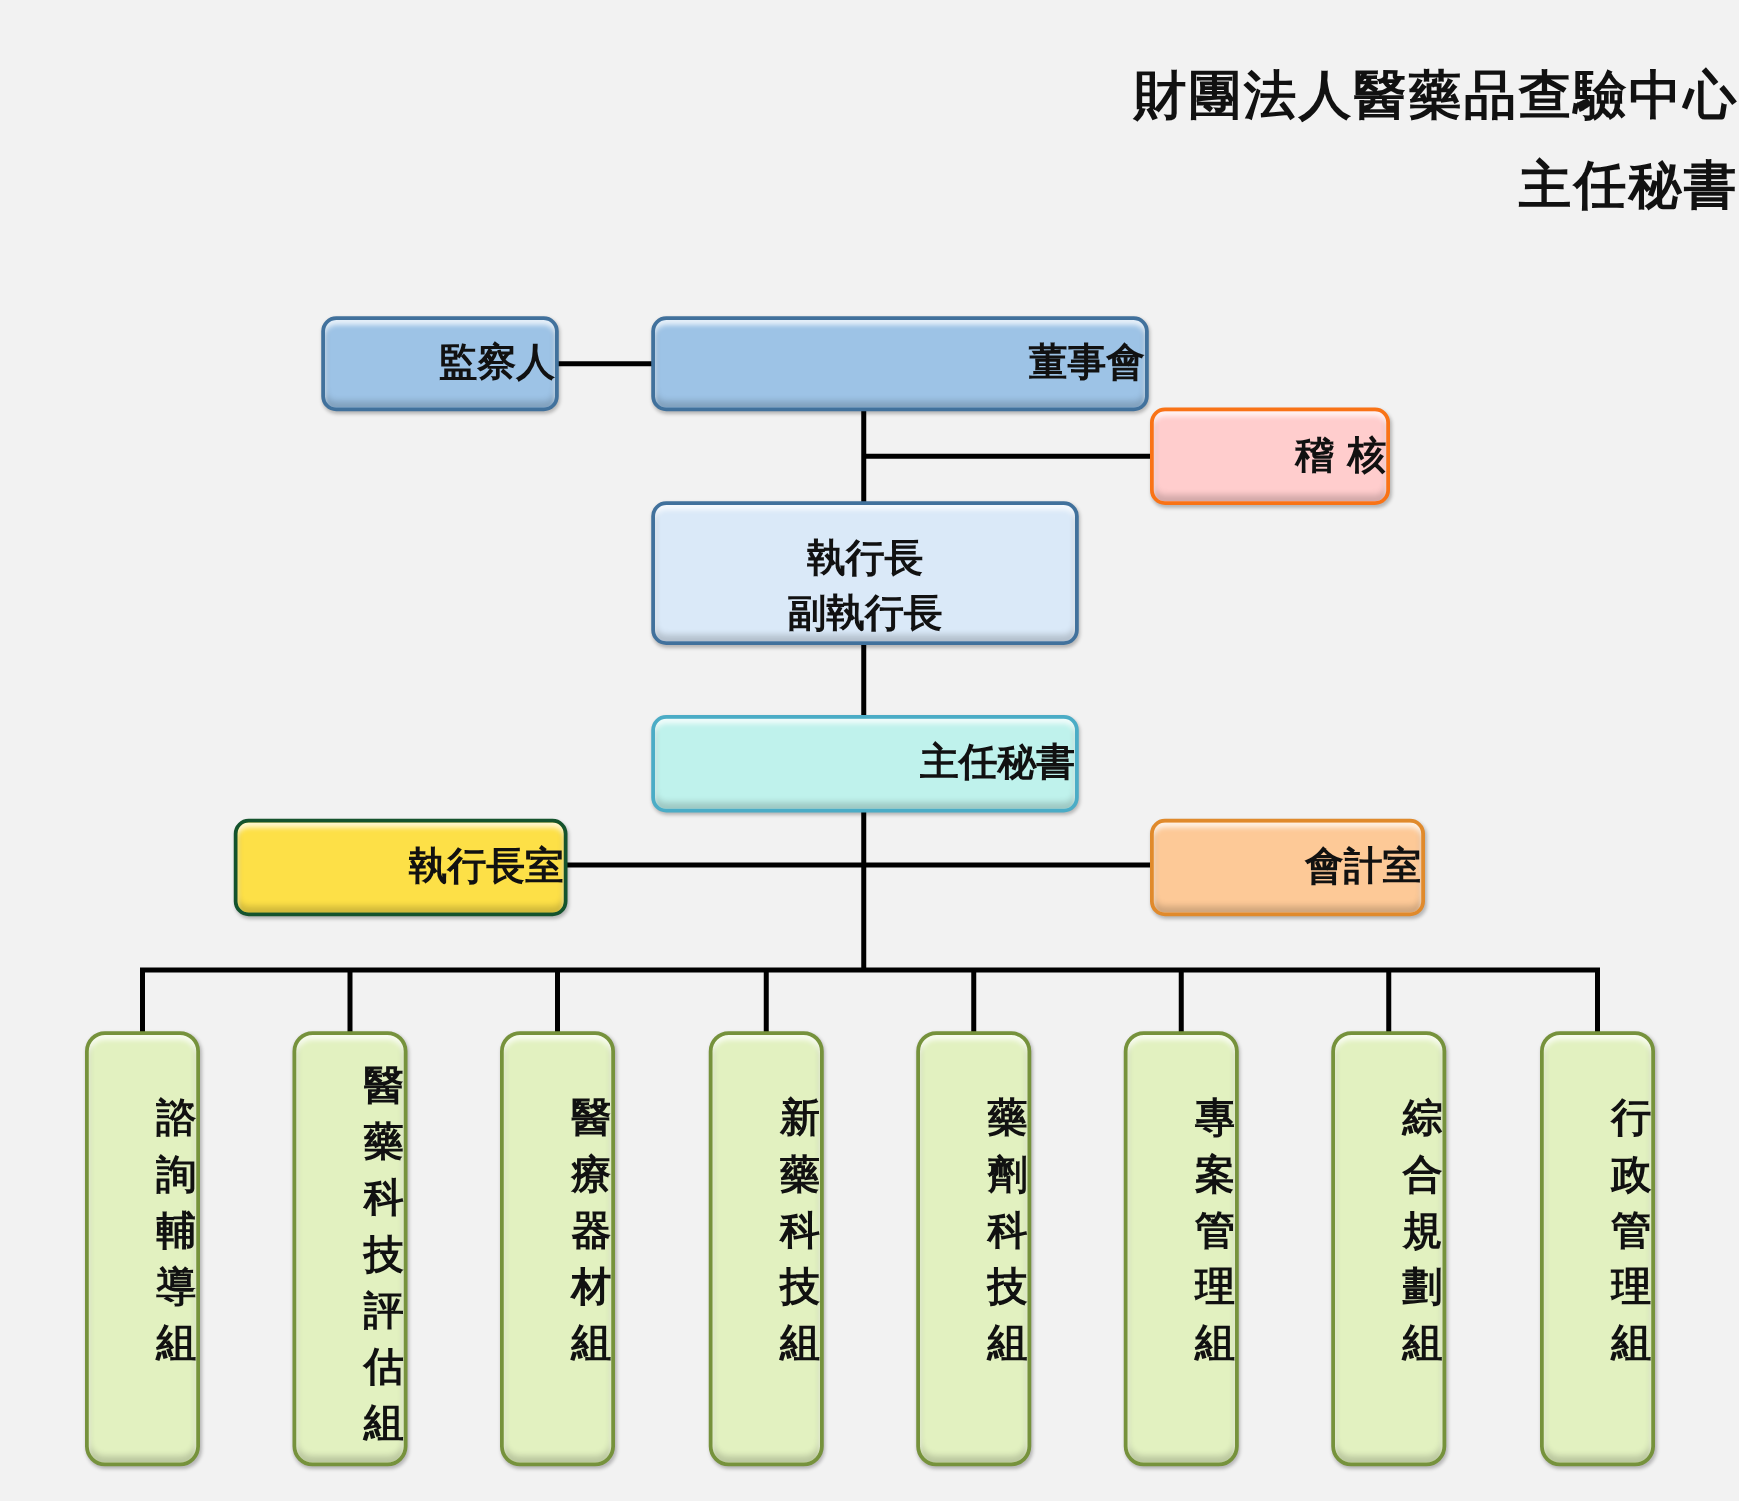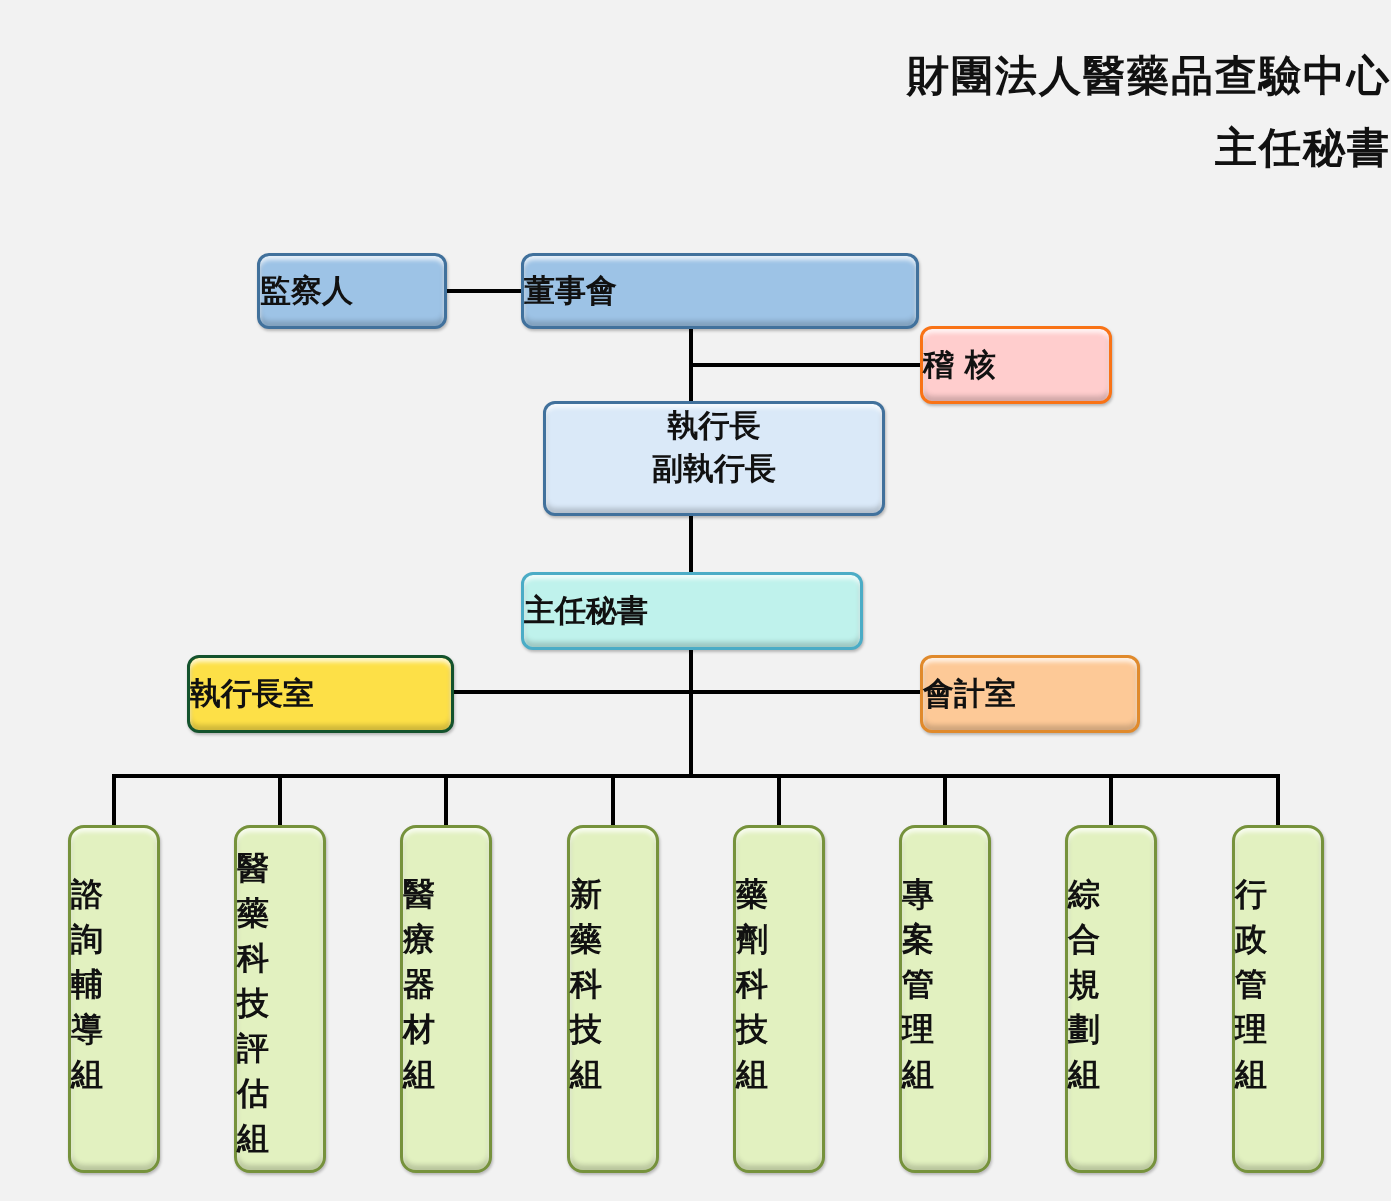--- a/index.html
+++ b/index.html
@@ -2,21 +2,21 @@
 <html><head>
 <meta charset="utf-8">
 <style>
   html, body { margin:0; padding:0; }
   body { width:1391px; height:1201px; background:#f2f2f2; position:relative; overflow:hidden;
          font-family:"DejaVu Sans", "Liberation Sans", sans-serif; }
   .title { position:absolute; left:0; width:1391px; text-align:right; font-weight:bold; color:#111; letter-spacing:2px; }
   #t1 { top:48px; font-size:42px; }
   #t2 { top:120px; font-size:42px; }
   .line { position:absolute; background:#000; }
-  .box { position:absolute; box-sizing:border-box; border-radius:12px; display:flex; align-items:center; justify-content:flex-start;
+  .box { position:absolute; box-sizing:border-box; border-radius:12px; display:flex; align-items:center; justify-content:flex-end;
          font-weight:bold; color:#111; font-size:31px; text-align:center; line-height:1.4;
          box-shadow: inset 0 4px 4px rgba(255,255,255,0.75), inset 0 -5px 5px rgba(0,0,0,0.18), 1px 2px 3px rgba(0,0,0,0.25); }
   .blue { background:#9dc3e6; border:3px solid #41719c; }
   .lblue { background:#dae9f8; border:3px solid #41719c; }
   .pink { background:#ffcdcd; border:3px solid #f97316; }
   .teal { background:#bff2ec; border:3px solid #4bacc6; }
   .purple { background:#fde047; border:3px solid #14532d; }
   .orange { background:#fdc997; border:3px solid #e08a2c; }
   .green { background:#e2f1c0; border:3px solid #76923c; border-radius:16px; align-items:flex-start; }
   .vtext { display:flex; flex-direction:column; align-items:center; font-size:32px; line-height:45px; }
@@ -45,21 +45,21 @@
 
 <div class="box blue" style="left:257px; top:253px; width:190px; height:76px;">
   <span>監察人</span>
 </div>
 <div class="box blue" style="left:521px; top:253px; width:398px; height:76px;">
   <span>董事會</span>
 </div>
 <div class="box pink" style="left:920px; top:326px; width:192px; height:78px;">
   <span>稽 核</span>
 </div>
-<div class="box lblue" style="left:543px; top:401px; width:342px; height:115px; flex-direction:column;">
+<div class="box lblue" style="left:521px; top:401px; width:342px; height:115px; flex-direction:column;">
   <span>執行長</span>
   <span>副執行長</span>
 </div>
 <div class="box teal" style="left:521px; top:572px; width:342px; height:78px;">
   <span>主任秘書</span>
 </div>
 <div class="box purple" style="left:187px; top:655px; width:267px; height:78px;">
   <span>執行長室</span>
 </div>
 <div class="box orange" style="left:920px; top:655px; width:220px; height:78px;">

